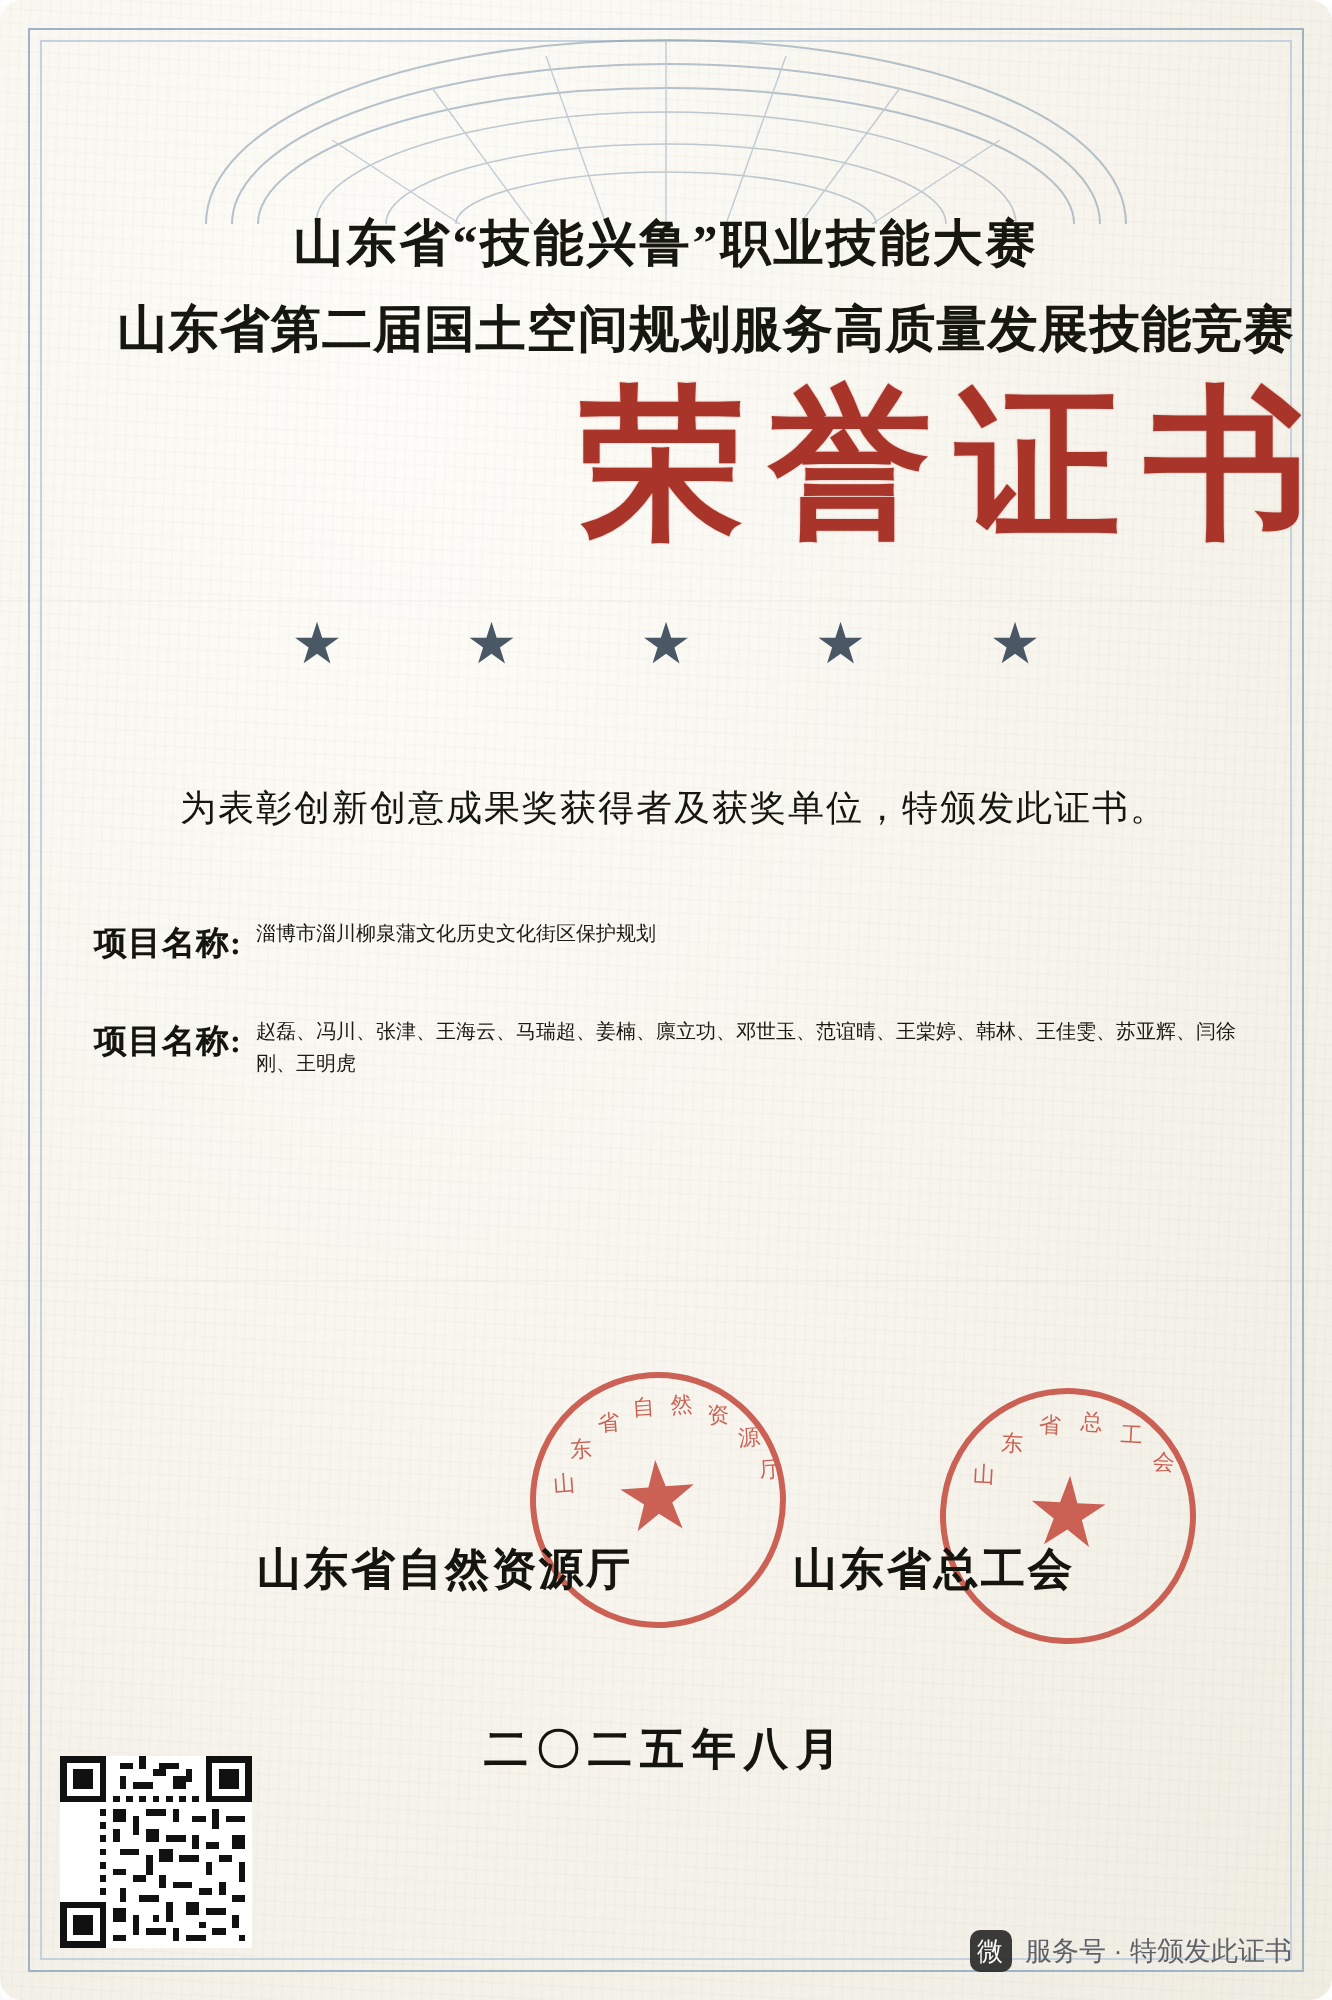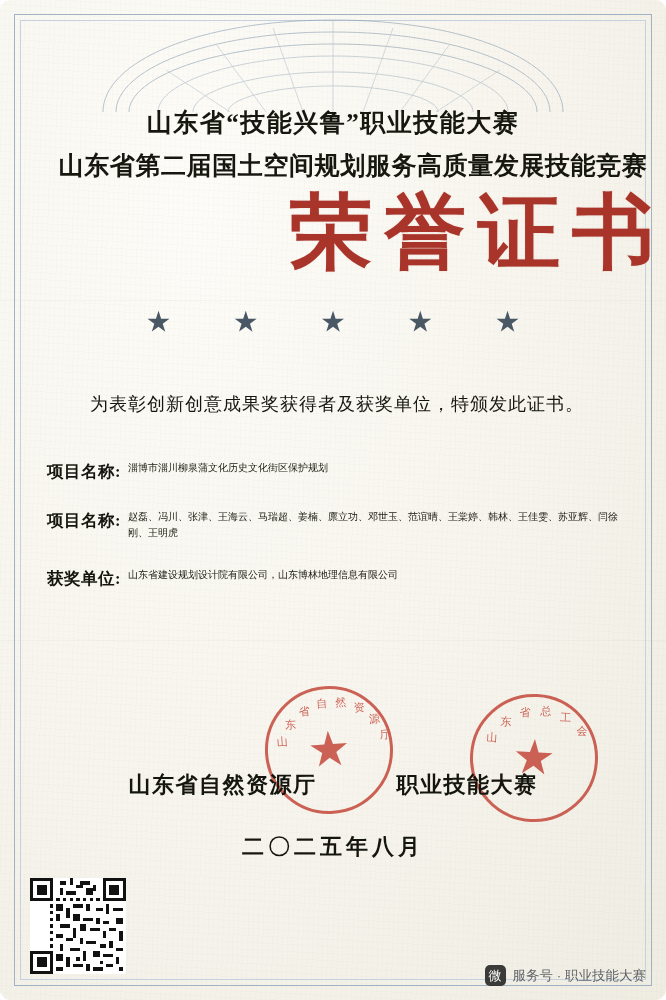--- a/index.html
+++ b/index.html
@@ -191,21 +191,21 @@
     justify-content: center;
     gap: 80px;
     font-size: 22px;
     font-weight: bold;
     color: #14150e;
     letter-spacing: 1.5px;
   }
   .date {
     position: absolute;
     left: 0; right: 0;
-    top: 832px;
+    top: 860px;
     text-align: center;
     font-size: 22px;
     font-weight: bold;
     letter-spacing: 4px;
     color: #14150e;
   }
 
   
   .qr {
     position: absolute;
@@ -293,24 +293,20 @@
 
   <div class="fields">
     <div class="field-row">
       <div class="field-label">项目名称:</div>
       <div class="field-value">淄博市淄川柳泉蒲文化历史文化街区保护规划</div>
     </div>
     <div class="field-row people">
       <div class="field-label">项目名称:</div>
       <div class="field-value">赵磊、冯川、张津、王海云、马瑞超、姜楠、廪立功、邓世玉、范谊晴、王棠婷、韩林、王佳雯、苏亚辉、闫徐刚、王明虎</div>
     </div>
-    <div class="field-row">
-      <div class="field-label">获奖单位:</div>
-      <div class="field-value">山东省建设规划设计院有限公司，山东博林地理信息有限公司</div>
-    </div>
   </div>
 
   <div class="seal seal-left">
     <div class="seal-text">
       <span style="transform:rotate(-70deg) translate(0,-55px) rotate(70deg)">山</span>
       <span style="transform:rotate(-50deg) translate(0,-55px) rotate(50deg)">东</span>
       <span style="transform:rotate(-30deg) translate(0,-55px) rotate(30deg)">省</span>
       <span style="transform:rotate(-10deg) translate(0,-55px) rotate(10deg)">自</span>
       <span style="transform:rotate(10deg) translate(0,-55px) rotate(-10deg)">然</span>
       <span style="transform:rotate(30deg) translate(0,-55px) rotate(-30deg)">资</span>
@@ -325,21 +321,21 @@
       <span style="transform:rotate(-40deg) translate(0,-55px) rotate(40deg)">东</span>
       <span style="transform:rotate(-18deg) translate(0,-55px) rotate(18deg)">省</span>
       <span style="transform:rotate(4deg) translate(0,-55px) rotate(-4deg)">总</span>
       <span style="transform:rotate(26deg) translate(0,-55px) rotate(-26deg)">工</span>
       <span style="transform:rotate(48deg) translate(0,-55px) rotate(-48deg)">会</span>
     </div>
   </div>
 
   <div class="signers">
     <div>山东省自然资源厅</div>
-    <div>职业技能大赛</div>
+    <div>山东省总工会</div>
   </div>
 
   <div class="date">二〇二五年八月</div>
 
   <div class="qr">
     <svg width="96" height="96" viewBox="0 0 29 29" shape-rendering="crispEdges" aria-hidden="true">
       <rect width="29" height="29" fill="#ffffff"></rect>
       <g fill="#111111">
 
         <rect x="0" y="0" width="7" height="1"></rect>
@@ -425,15 +421,15 @@
         <rect x="8" y="27" width="2" height="1"></rect>
           <rect x="14" y="24" width="1" height="1"></rect>
         <rect x="21" y="25" width="1" height="1"></rect>
           <rect x="27" y="27" width="1" height="1"></rect>
       </g>
     </svg>
   </div>
 
   <div class="wm">
     <div class="wm-badge">微</div>
-    <div>服务号 · 职业技能大赛</div>
+    <div>服务号 · 特颁发此证书</div>
   </div>
 </div>
 
 </body></html>

